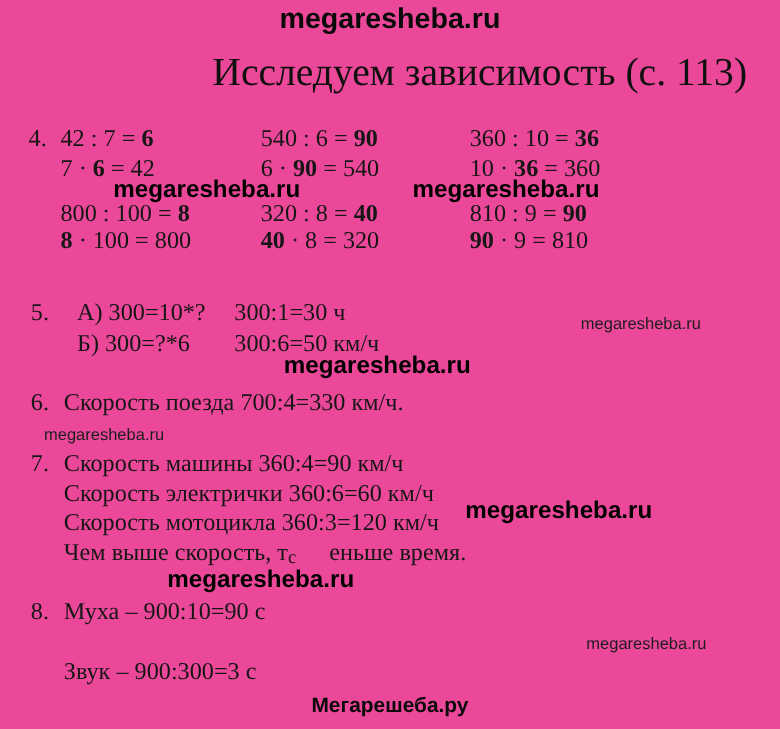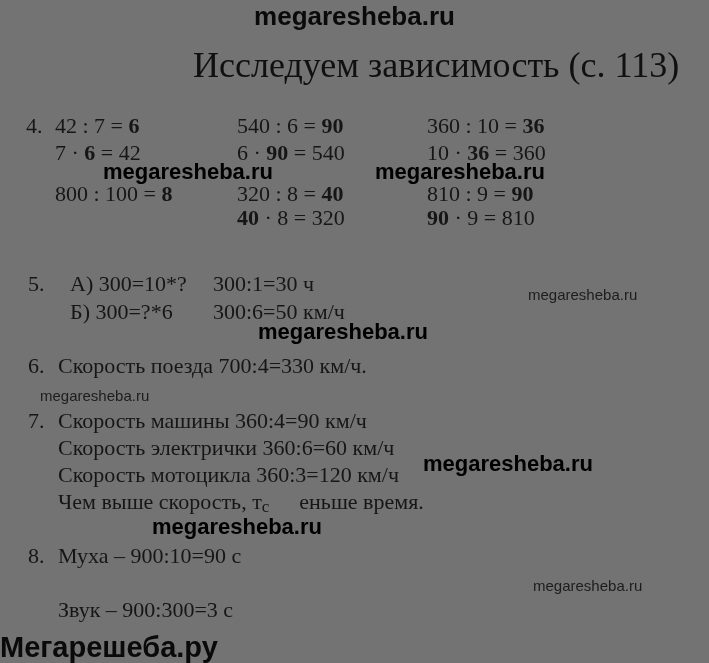--- a/index.html
+++ b/index.html
@@ -1,18 +1,18 @@
 <!DOCTYPE html>
 <html><head>
 <meta charset="utf-8">
 <style>
   html,body{margin:0;padding:0;background:#e9e9e9;}
   .page{
     position:relative;width:709px;height:663px;margin:0 auto;
-    background:#737373;overflow:hidden;
+    background:#ec4899;overflow:hidden;
     font-family:"Liberation Serif","DejaVu Serif",serif;color:#161616;
   }
   .abs{position:absolute;white-space:nowrap;}
   .wm-top{
     left:0;right:0;top:1px;text-align:center;
     font-family:"Liberation Sans","DejaVu Sans",sans-serif;
     font-weight:bold;font-size:26px;color:#0a0a0a;
   }
   .title{top:44px;left:193px;font-size:36px;color:#101010;}
   .txt{font-size:22px;line-height:25px;}
@@ -28,38 +28,39 @@
   .c1{left:55px}.c2{left:237px}.c3{left:427px}
   .r1{top:113px}.r2{top:140px}.r3{top:181px}.r4{top:205px}
   .eq b{font-weight:bold;}
   
   .p5line{position:absolute;left:58px;width:430px;height:26px;}
   .p5label{position:absolute;left:0;white-space:nowrap;margin-left:12px;}
   .p5ans{position:absolute;left:155px;white-space:nowrap;}
   .gap{display:inline-block;width:30px;}
   .sub-c{font-size:17px;vertical-align:-3px;}
   .footer{
-    left:0;right:0;top:631px;text-align:left;
+    left:0;right:0;top:631px;text-align:center;
     font-family:"Liberation Sans","DejaVu Sans",sans-serif;
-    font-weight:bold;font-size:29px;color:#0a0a0a;
+    font-weight:bold;font-size:19px;color:#0a0a0a;
   }
 </style>
 </head>
 <body>
 
 <div class="page">
 
   <div class="abs wm-top">megaresheba.ru</div>
   <div class="abs title">Исследуем зависимость (с. 113)</div>
 
   <div class="abs txt c1 r1" style="left:26px">4.</div>
 
   <div class="abs txt eq c1 r1"><span>42 : 7 = </span><b>6</b><span></span></div>
   <div class="abs txt eq c1 r2"><span>7 · </span><b>6</b><span> = 42</span></div>
   <div class="abs txt eq c1 r3"><span>800 : 100 = </span><b>8</b><span></span></div>
+  <div class="abs txt eq c1 r4"><span></span><b>8</b><span> · 100 = 800</span></div>
 
   <div class="abs txt eq c2 r1"><span>540 : 6 = </span><b>90</b><span></span></div>
   <div class="abs txt eq c2 r2"><span>6 · </span><b>90</b><span> = 540</span></div>
   <div class="abs txt eq c2 r3"><span>320 : 8 = </span><b>40</b><span></span></div>
   <div class="abs txt eq c2 r4"><span></span><b>40</b><span> · 8 = 320</span></div>
 
   <div class="abs txt eq c3 r1"><span>360 : 10 = </span><b>36</b><span></span></div>
   <div class="abs txt eq c3 r2"><span>10 · </span><b>36</b><span> = 360</span></div>
   <div class="abs txt eq c3 r3"><span>810 : 9 = </span><b>90</b><span></span></div>
   <div class="abs txt eq c3 r4"><span></span><b>90</b><span> · 9 = 810</span></div>

